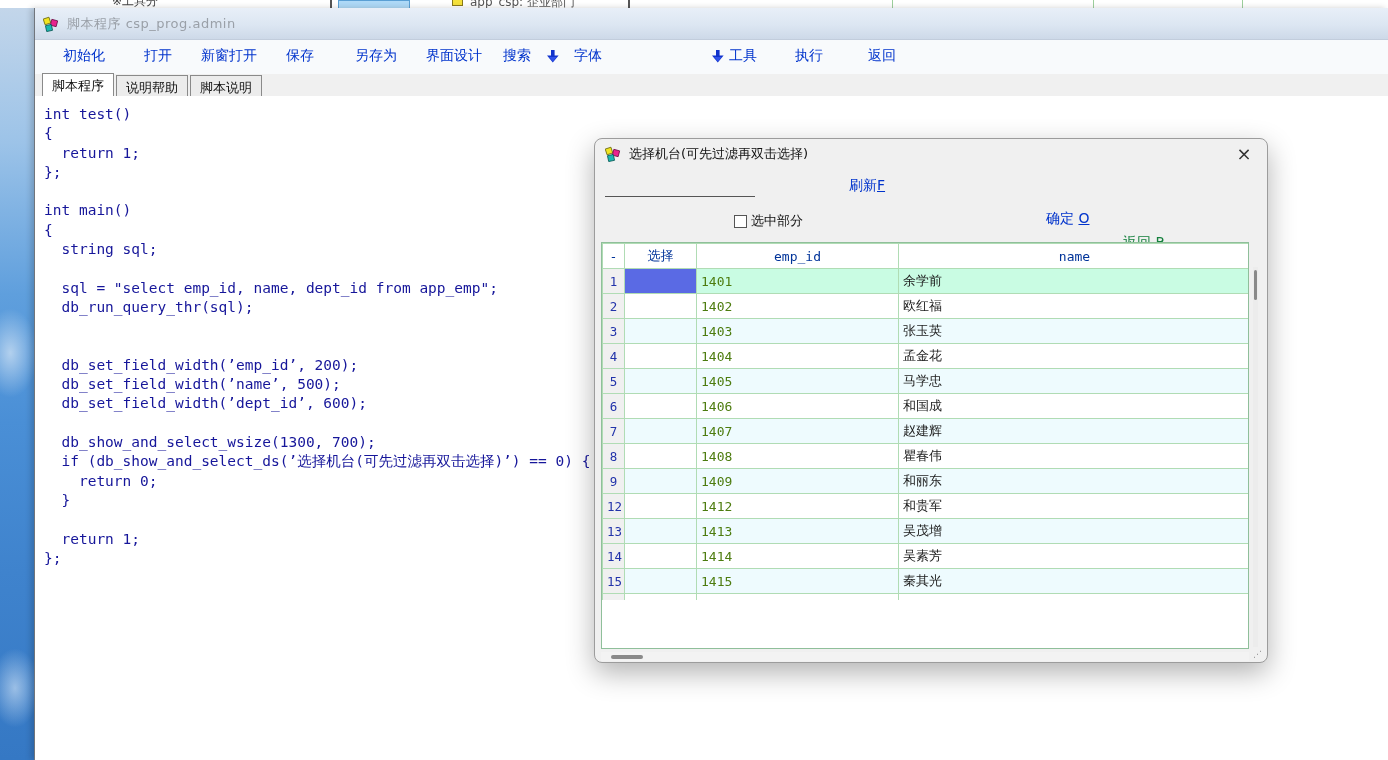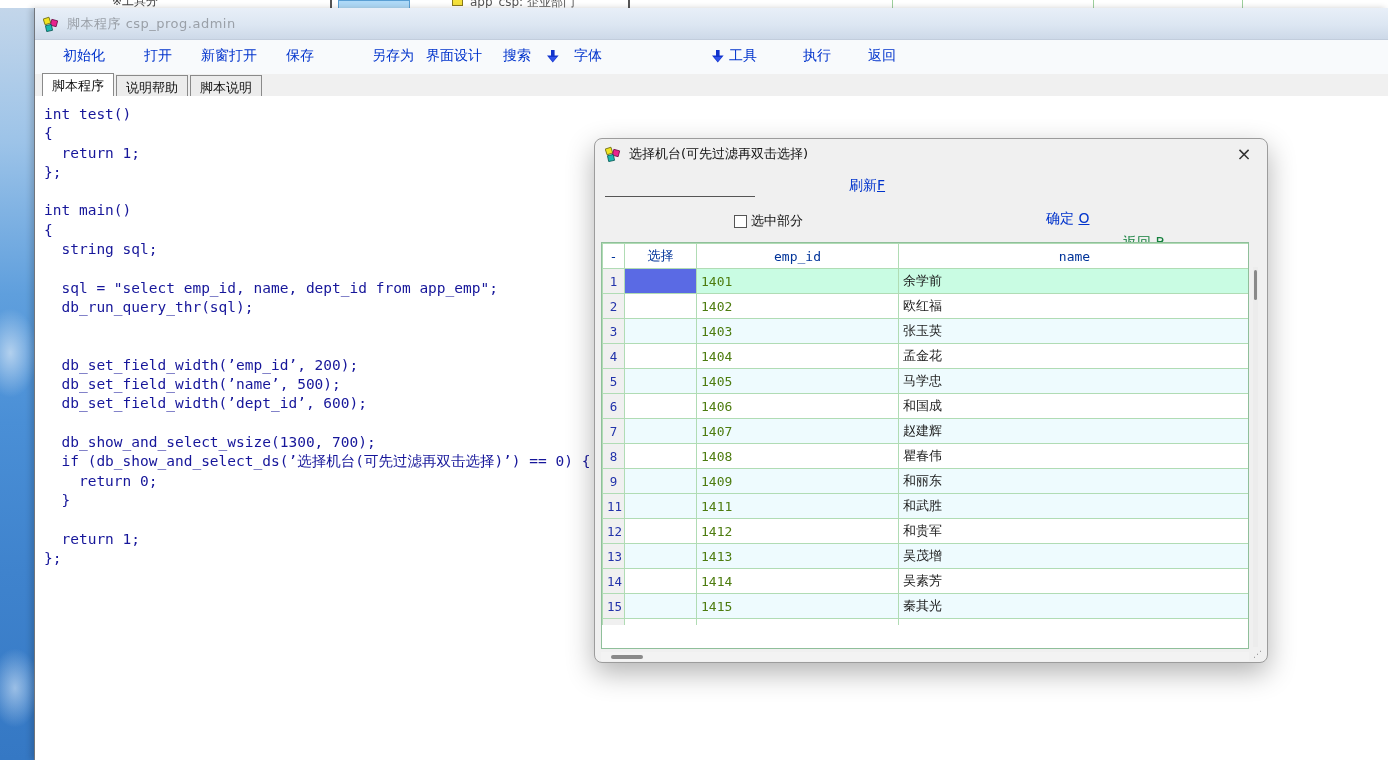--- a/index.html
+++ b/index.html
@@ -118,36 +118,36 @@
       <rect x="3" y="9" width="6" height="6" transform="rotate(-12 6 12)" fill="#19b8b0" stroke="#0a5a56" stroke-width="0.8"></rect>
     </svg>
     <span class="title-text">脚本程序  csp_prog.admin</span>
   </div>
 
   <div class="toolbar">
     <span class="tool-btn" style="left:28px;">初始化</span>
     <span class="tool-btn" style="left:109px;">打开</span>
     <span class="tool-btn" style="left:166px;">新窗打开</span>
     <span class="tool-btn" style="left:251px;">保存</span>
-    <span class="tool-btn" style="left:337px;">另存为</span>
+    <span class="tool-btn" style="left:320px;">另存为</span>
     <span class="tool-btn" style="left:391px;">界面设计</span>
     <span class="tool-btn" style="left:468px;">搜索</span>
     <svg class="tool-arrow" style="left:511px;" viewBox="0 0 13 15">
       <rect x="5" y="1" width="3.6" height="6" fill="#1133cc"></rect>
       <polygon points="1,6.5 12.6,6.5 6.8,13.5" fill="#1133cc"></polygon>
       <polygon points="3,8 10.8,8 6.9,12.6" fill="#3355eee0"></polygon>
     </svg>
     <span class="tool-btn" style="left:539px;">字体</span>
     <svg class="tool-arrow" style="left:676px;" viewBox="0 0 13 15">
       <rect x="5" y="1" width="3.6" height="6" fill="#1133cc"></rect>
       <polygon points="1,6.5 12.6,6.5 6.8,13.5" fill="#1133cc"></polygon>
       <polygon points="3,8 10.8,8 6.9,12.6" fill="#3355eee0"></polygon>
     </svg>
     <span class="tool-btn" style="left:694px;">工具</span>
-    <span class="tool-btn" style="left:760px;margin-left:8px;">执行</span>
+    <span class="tool-btn" style="left:760px;">执行</span>
     <span class="tool-btn" style="left:833px;">返回</span>
   </div>
 
   <div class="tabstrip">
     <div class="tab active">脚本程序</div>
     <div class="tab">说明帮助</div>
     <div class="tab">脚本说明</div>
   </div>
 
   <div class="code-area">
@@ -267,26 +267,20 @@
           <td class="selcell"></td>
           <td class="empid">1408</td>
           <td class="pname">瞿春伟</td>
         </tr>
         <tr class="stripe">
           <td class="rownum">9</td>
           <td class="selcell"></td>
           <td class="empid">1409</td>
           <td class="pname">和丽东</td>
         </tr>
-        <tr class="stripe">
-          <td class="rownum">11</td>
-          <td class="selcell"></td>
-          <td class="empid">1411</td>
-          <td class="pname">和武胜</td>
-        </tr>
         <tr>
           <td class="rownum">12</td>
           <td class="selcell"></td>
           <td class="empid">1412</td>
           <td class="pname">和贵军</td>
         </tr>
         <tr class="stripe">
           <td class="rownum">13</td>
           <td class="selcell"></td>
           <td class="empid">1413</td>

